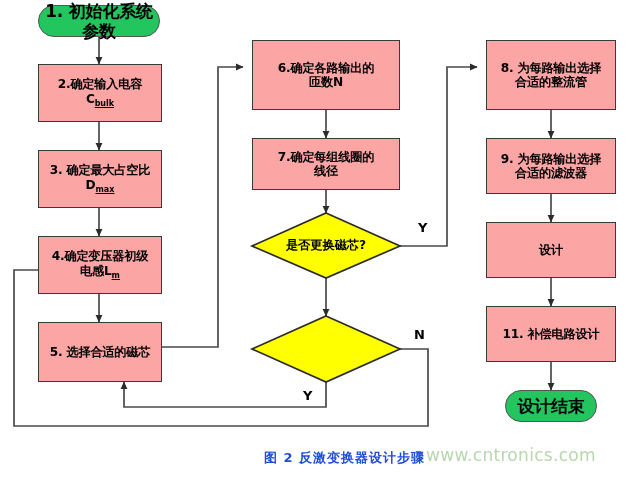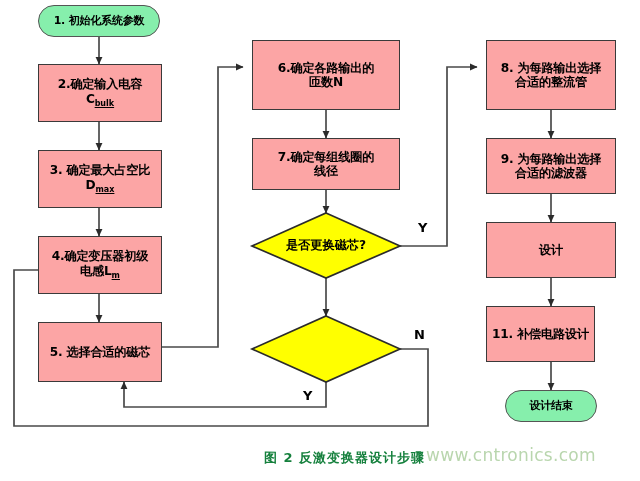--- a/index.html
+++ b/index.html
@@ -24,23 +24,23 @@
     letter-spacing:-0.2px;
   }
   .proc{
     border:1.6px solid #3a3a3a;
     background:#fca5a5;
     font-size:12.2px;
     padding:2px 3px;
   }
   .term{
     border:1.6px solid #555;
-    background:#86efac;
+    background:#22c55e;
     border-radius:22px;
-    font-size:11px;
+    font-size:17px;
   }
   .dec-wrap{position:absolute;}
   .dec-wrap .dectext{
     position:absolute;
     left:0;top:0;width:100%;height:100%;
     display:flex;align-items:center;justify-content:center;
     font-size:12.2px;font-weight:bold;color:#000;
     z-index:2;
     text-align:center;
   }
@@ -49,21 +49,21 @@
     font-size:13px;
     font-weight:bold;
     color:#000;
     font-family:"DejaVu Sans","Liberation Sans",sans-serif;
   }
   .sub{font-size:8px;vertical-align:sub;font-weight:bold;letter-spacing:0;text-decoration:underline;}
   .caption{
     position:absolute;
     font-size:13px;
     font-weight:bold;
-    color:#15803d;
+    color:#1d4ed8;
     letter-spacing:1px;
     white-space:nowrap;
   }
   .watermark{
     position:absolute;
     font-size:17px;
     color:#b9d6ae;
     font-family:"DejaVu Sans","Liberation Sans",sans-serif;
     letter-spacing:0.3px;
     white-space:nowrap;
@@ -183,21 +183,21 @@
       <span class="line2">合适的滤波器</span>
     </div>
   </div>
 
   <div class="node proc" style="left:486px;top:222px;width:130px;height:56px;">
     <div>
       <span class="line2">设计</span>
     </div>
   </div>
 
-  <div class="node proc" style="left:486px;top:306px;width:109px;height:56px;">
+  <div class="node proc" style="left:486px;top:306px;width:130px;height:56px;">
     <span>11. 补偿电路设计</span>
   </div>
 
   <div class="node term" style="left:505px;top:390px;width:92px;height:32px;">
     <span>设计结束</span>
   </div>
 
   <div class="caption" style="left:264px;top:449px;">图 2 反激变换器设计步骤</div>
   <div class="watermark" style="left:426px;top:445px;">www.cntronics.com</div>
 

